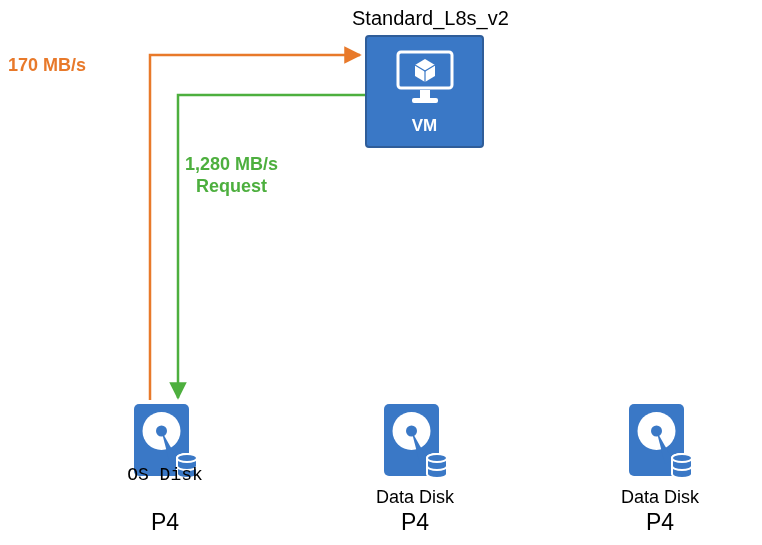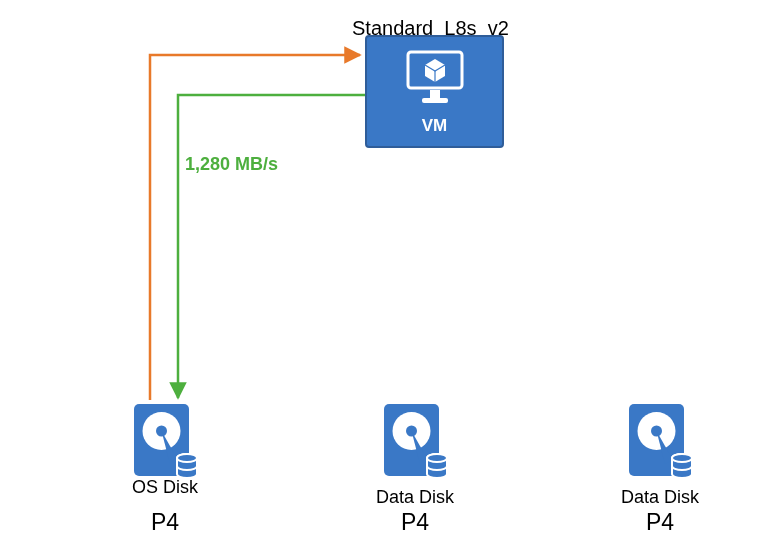--- a/index.html
+++ b/index.html
@@ -13,25 +13,25 @@
     background: #fff;
     overflow: hidden;
   }
   .label {
     position: absolute;
     font-size: 18px;
     color: #000;
     text-align: center;
     line-height: 1.2;
   }
-  .title { top: 16px; left: 352px; font-size: 20px; }
+  .title { top: 6px; left: 352px; font-size: 20px; }
   .vm-box {
     position: absolute;
     top: 35px; left: 365px;
-    width: 139px; height: 113px;
+    width: 119px; height: 113px;
     background: #3a78c6;
     border: 2px solid #2f5d99;
     border-radius: 4px;
     display: flex; flex-direction: column;
     align-items: center; justify-content: center;
     color: #fff;
   }
   .vm-box .vm-label { font-weight: 600; font-size: 17px; margin-top: 6px; }
   .disk-icon { position: absolute; width: 70px; height: 80px; }
   .disk-label-name { font-size: 18px; }
@@ -91,45 +91,47 @@
       <path d="M0,0 L10,5 L0,10 z" fill="#4daf3e"></path>
     </marker>
   </defs>
 
   <path d="M 150 400 L 150 55 L 360 55" fill="none" stroke="#e8792a" stroke-width="2.5" marker-end="url(#arr-orange)"></path>
 
   <path d="M 365 95 L 178 95 L 178 398" fill="none" stroke="#4daf3e" stroke-width="2.5" marker-end="url(#arr-green)"></path>
 </svg>
 
 <div class="resp-label">
+  <div>170 MB/s</div>
 </div>
 
 <div class="req-label">
   <div>1,280 MB/s</div>
+  <div>Request</div>
 </div>
 
   <div class="disk-icon" style="left: 130px; top: 402px;">
     <span>
       <svg width="70" height="80" viewBox="0 0 70 80">
         <rect x="4" y="2" width="55" height="72" rx="5" fill="#3a78c6"></rect>
         <circle cx="31.5" cy="29" r="19" fill="#fff"></circle>
         <circle cx="31.5" cy="29" r="5.5" fill="#3a78c6"></circle>
         <path d="M31.5 29 L48 58 L40 62 Z" fill="#3a78c6"></path>
 
         <g transform="translate(47,52)">
           <ellipse cx="10" cy="4" rx="10" ry="4" fill="#3a78c6" stroke="#fff" stroke-width="2"></ellipse>
           <rect x="0" y="4" width="20" height="16" fill="#3a78c6"></rect>
           <path d="M0 4 v16 a10 4 0 0 0 20 0 v-16" fill="#3a78c6" stroke="#fff" stroke-width="2"></path>
           <ellipse cx="10" cy="4" rx="10" ry="4" fill="#3a78c6" stroke="#fff" stroke-width="2"></ellipse>
           <path d="M0 12 a10 4 0 0 0 20 0" fill="none" stroke="#fff" stroke-width="2"></path>
         </g>
       </svg>
     </span>
   </div>
-  <div class="label disk-label-name" style="left: 110px; top: 477px; width: 110px;">OS Disk</div>
+  <div class="label disk-label-name" style="left: 110px; top: 465px; width: 110px; font-family: Liberation Mono, monospace;">OS Disk</div>
   <div class="label disk-label-sku" style="left: 110px; top: 509px; width: 110px;">P4</div>
 
   <div class="disk-icon" style="left: 380px; top: 402px;">
     <span>
       <svg width="70" height="80" viewBox="0 0 70 80">
         <rect x="4" y="2" width="55" height="72" rx="5" fill="#3a78c6"></rect>
         <circle cx="31.5" cy="29" r="19" fill="#fff"></circle>
         <circle cx="31.5" cy="29" r="5.5" fill="#3a78c6"></circle>
         <path d="M31.5 29 L48 58 L40 62 Z" fill="#3a78c6"></path>
 

